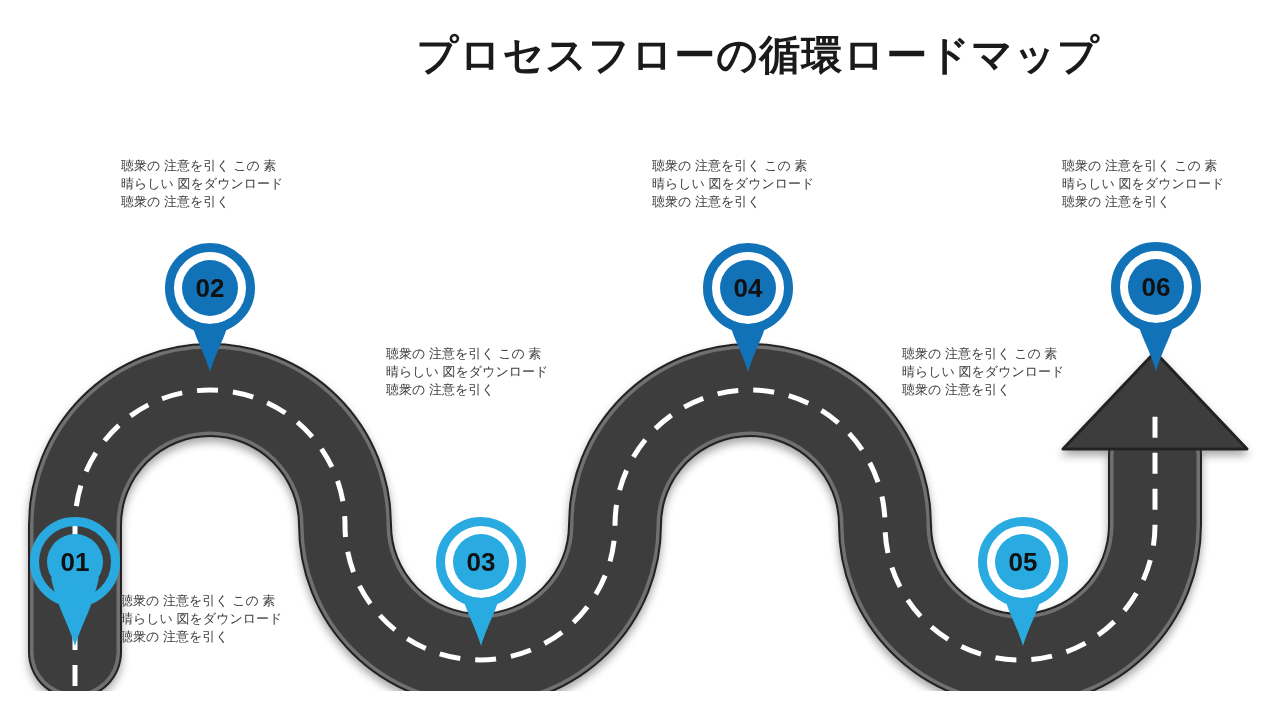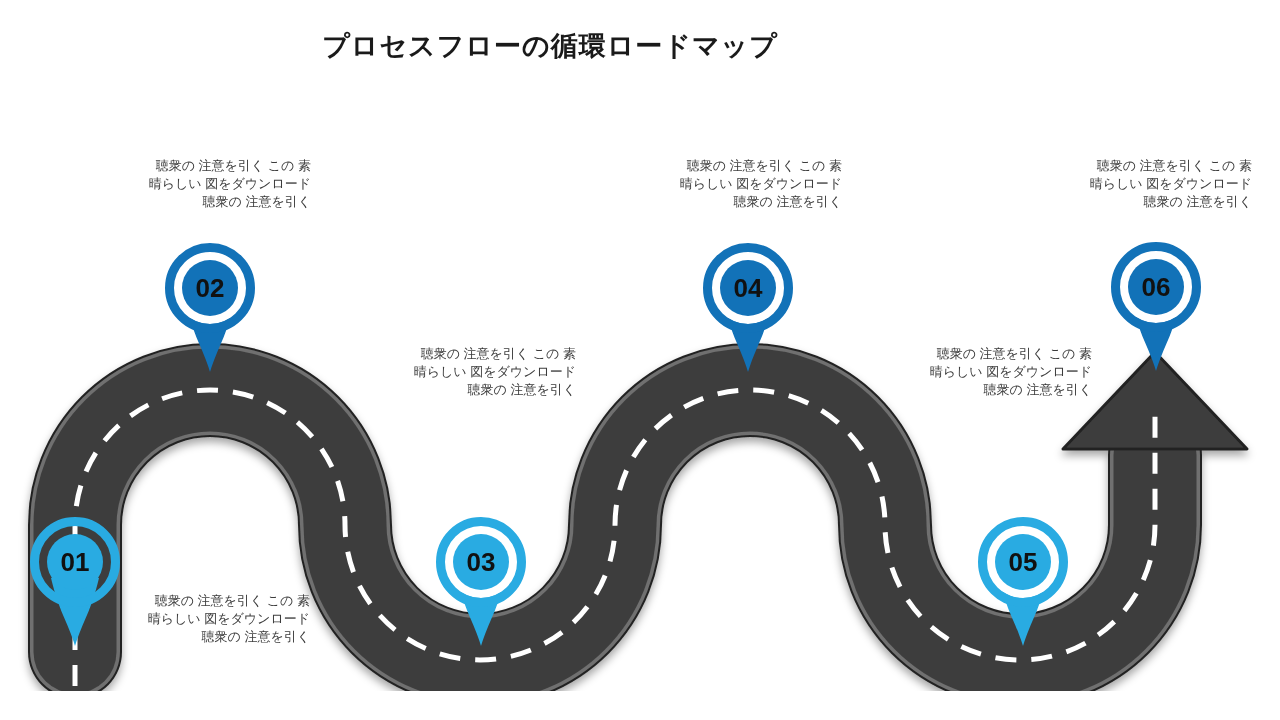--- a/index.html
+++ b/index.html
@@ -2,26 +2,26 @@
 <html><head>
 <meta charset="utf-8">
 <style>
   html,body{margin:0;padding:0;background:#fff;}
   .canvas{
     position:relative;width:1280px;height:720px;overflow:hidden;background:#ffffff;
     font-family:"Liberation Sans","DejaVu Sans",sans-serif;
   }
   .title{
     position:absolute;left:0;top:28px;width:1100px;margin:0;
-    text-align:center;font-size:27px;font-weight:800;color:#1a1a1a;letter-spacing:1px;
+    text-align:right;font-size:41px;font-weight:800;color:#1a1a1a;letter-spacing:1px;
   }
   .road-svg{position:absolute;left:0;top:0;width:1280px;height:720px;}
   .note{
     position:absolute;transform:translateX(-50%);
-    width:190px;text-align:right;
+    width:190px;text-align:left;
     font-size:13px;line-height:18px;color:#3c3c3c;
   }
   .pin-num{
     font-size:26px;font-weight:700;fill:#111111;
     font-family:"Liberation Sans","DejaVu Sans",sans-serif;
   }
 </style>
 </head>
 <body>
 

